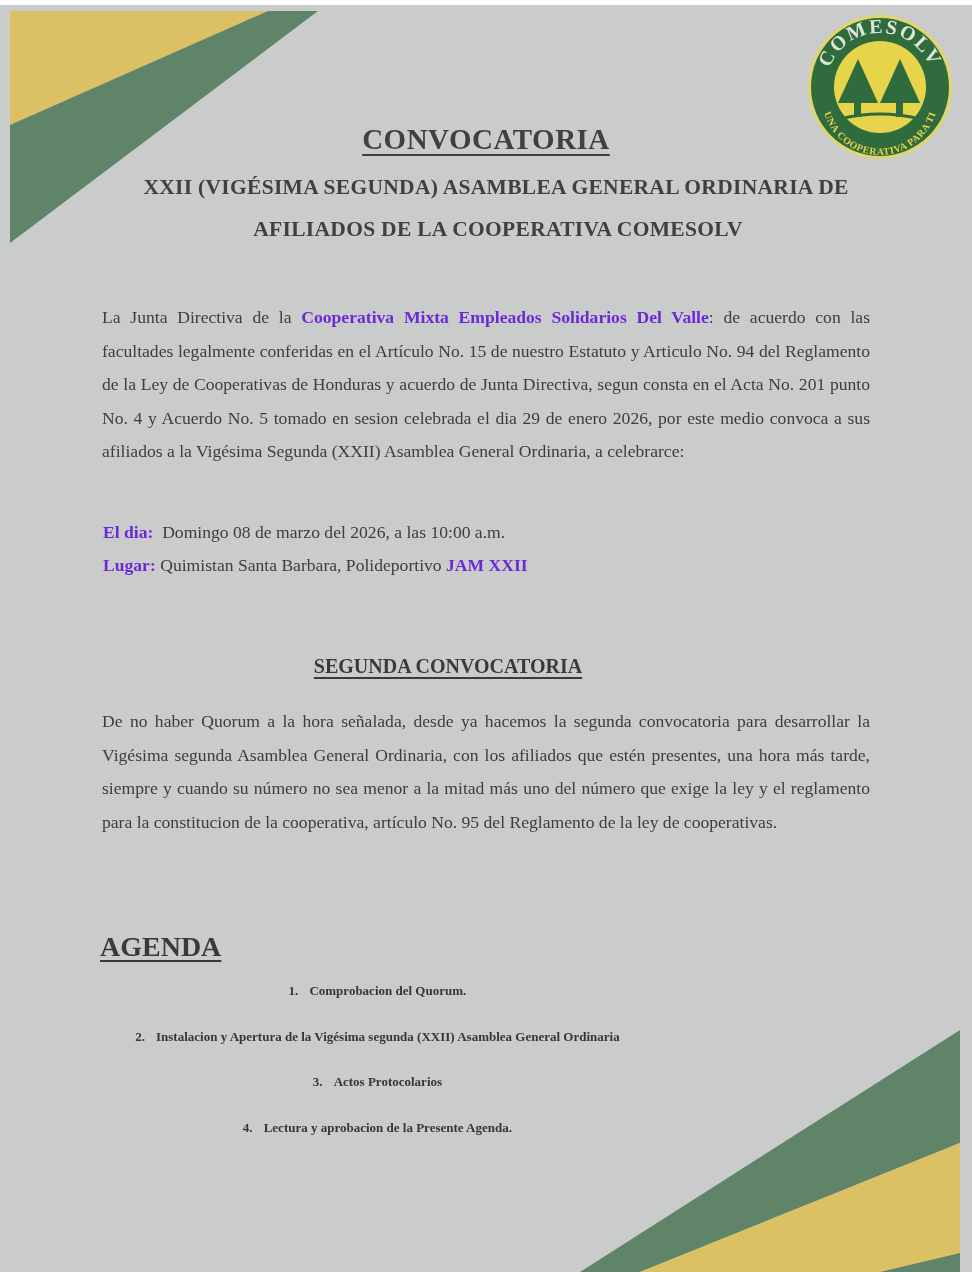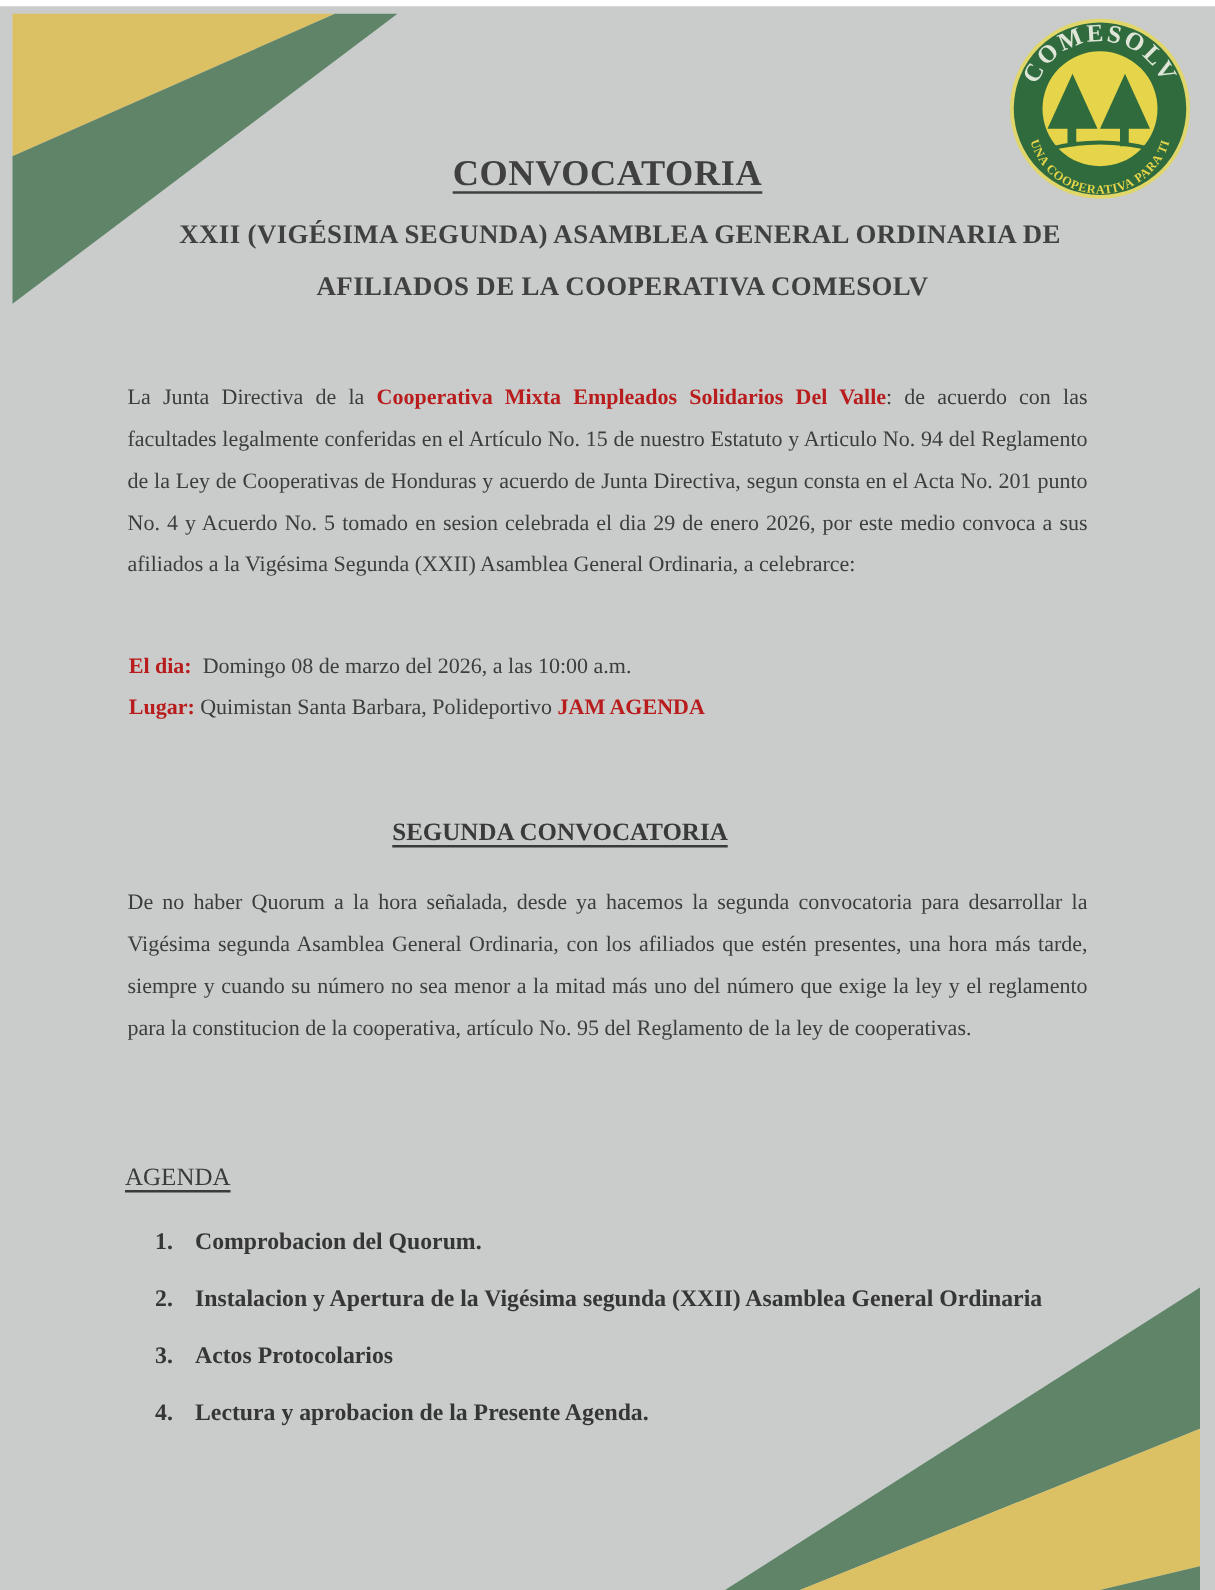--- a/index.html
+++ b/index.html
@@ -26,34 +26,34 @@
   .t-sub2 { top: 212px; font-size: 21.5px; letter-spacing: 0.3px; left: 12px; }
   .para {
     position: absolute; left: 102px; width: 768px;
     font-size: 17.6px; line-height: 33.5px; text-align: justify;
     color: #3d3d3d;
   }
   .p1 { top: 296px; }
   .line { position: absolute; left: 103px; font-size: 17.6px; color: #3d3d3d; }
   .l-dia { top: 517px; text-align: right; }
   .l-lugar { top: 550px; }
-  b { color: #b91c1c; }
+  b { color: #6d28d9; }
   .seg-title {
     position: absolute; left: 0; width: 896px; text-align: center; top: 650px;
     font-size: 20px; font-weight: bold; color: #3a3a3a;
   }
   .seg-title span { text-decoration: underline; text-underline-offset: 4px; text-decoration-thickness: 2px; }
   .p2 { top: 700px; }
   .agenda-title {
-    position: absolute; left: 100px; top: 926px; font-size: 20px; font-weight: normal; color: #3a3a3a;
+    position: absolute; left: 100px; top: 926px; font-size: 28px; font-weight: bold; color: #3a3a3a;
     text-decoration: underline; text-underline-offset: 4px; text-decoration-thickness: 2px;
   }
   .agenda-list { position: absolute; left: 124px; top: 978px; margin: 0; padding: 0; list-style: none; }
   .agenda-item {
-    height: 45.5px; font-size: 19px; font-weight: bold; color: #363636; white-space: nowrap;
+    height: 45.5px; font-size: 13px; font-weight: bold; color: #363636; white-space: nowrap; text-align: center;
   }
   .agenda-num { display: inline-block; width: 32px; }
 </style>
 </head>
 <body>
 
 <div class="page">
 
   <svg class="deco" viewBox="0 0 972 1267">
 
@@ -86,21 +86,21 @@
     </text>
   </svg>
 
   <div class="title t-main"><span>CONVOCATORIA</span></div>
   <div class="title t-sub1">XXII (VIGÉSIMA SEGUNDA) ASAMBLEA GENERAL ORDINARIA DE</div>
   <div class="title t-sub2">AFILIADOS DE LA COOPERATIVA COMESOLV</div>
 
   <p class="para p1" style="margin:0"><span>La Junta Directiva de la </span><b>Cooperativa Mixta Empleados Solidarios Del Valle</b><span>: de acuerdo con las facultades legalmente conferidas en el Artículo No. 15 de nuestro Estatuto y Articulo No. 94 del Reglamento de la Ley de Cooperativas de Honduras y acuerdo de Junta Directiva, segun consta en el Acta No. 201 punto No. 4 y Acuerdo No. 5 tomado en sesion celebrada el dia 29 de enero 2026, por este medio convoca a sus afiliados a la Vigésima Segunda (XXII) Asamblea General Ordinaria, a celebrarce:</span></p>
 
   <div class="line l-dia"><b>El dia:</b>&nbsp; <span>Domingo 08 de marzo del 2026, a las 10:00 a.m.</span></div>
-  <div class="line l-lugar"><b>Lugar:</b> <span>Quimistan Santa Barbara, Polideportivo </span><b>JAM AGENDA</b></div>
+  <div class="line l-lugar"><b>Lugar:</b> <span>Quimistan Santa Barbara, Polideportivo </span><b>JAM XXII</b></div>
 
   <div class="seg-title"><span>SEGUNDA CONVOCATORIA</span></div>
   <p class="para p2" style="margin:0">De no haber Quorum a la hora señalada, desde ya hacemos la segunda convocatoria para desarrollar la Vigésima segunda Asamblea General Ordinaria, con los afiliados que estén presentes, una hora más tarde, siempre y cuando su número no sea menor a la mitad más uno del número que exige la ley y el reglamento para la constitucion de la cooperativa, artículo No. 95 del Reglamento de la ley de cooperativas.</p>
 
   <div class="agenda-title">AGENDA</div>
   <ol class="agenda-list">
     <li class="agenda-item"><span class="agenda-num">1.</span><span>Comprobacion del Quorum.</span></li>
     <li class="agenda-item"><span class="agenda-num">2.</span><span>Instalacion y Apertura de la Vigésima segunda (XXII) Asamblea General Ordinaria</span></li>
     <li class="agenda-item"><span class="agenda-num">3.</span><span>Actos Protocolarios</span></li>
     <li class="agenda-item"><span class="agenda-num">4.</span><span>Lectura y aprobacion de la Presente Agenda.</span></li>

